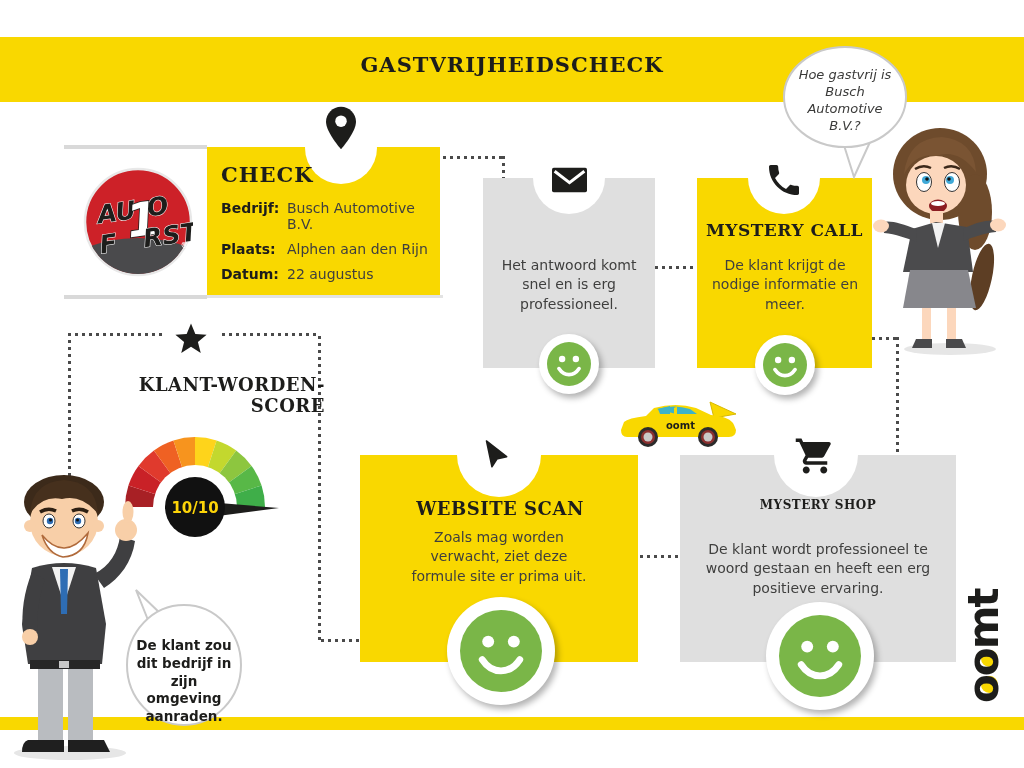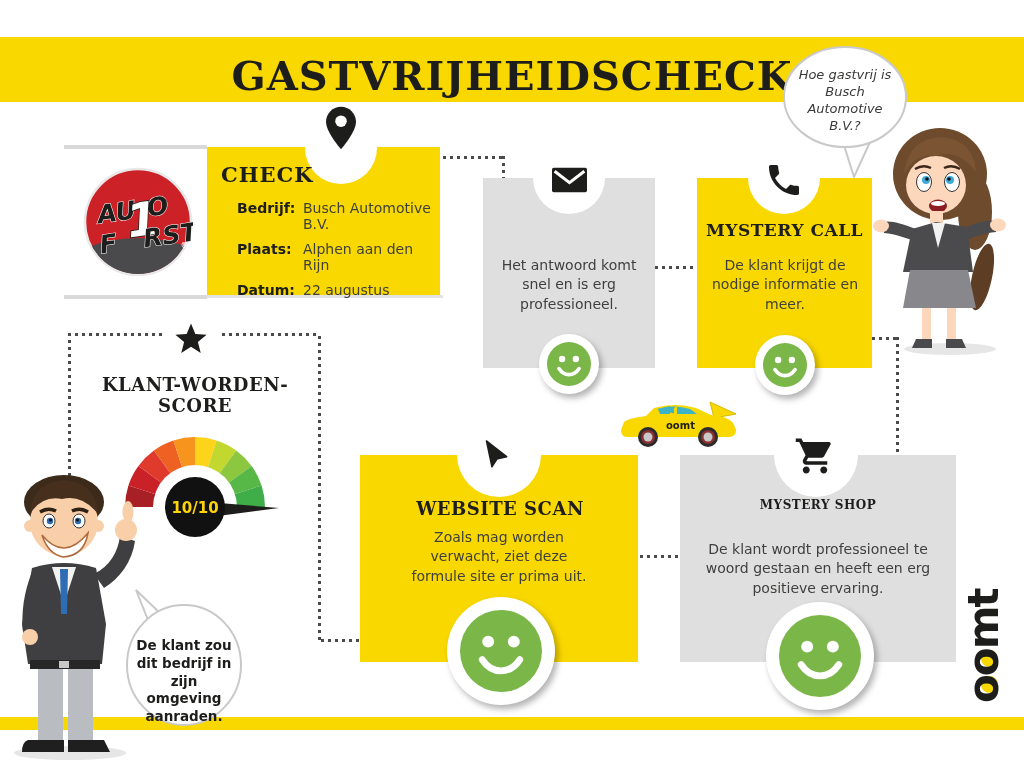--- a/index.html
+++ b/index.html
@@ -10,31 +10,31 @@
   .yellow-bg{background:#f9d800;}
   .gray-bg{background:#dfdfdf;}
   .card-title{text-align:center;font-size:17px;letter-spacing:.5px;}
   .card-text{text-align:center;font-size:14px;line-height:1.38;color:#3f3f3e;}
   .notch{border-radius:50%;background:#ffffff;}
   .dot-h{height:3px;background-image:repeating-linear-gradient(90deg,#4a4a4a 0 3px,transparent 3px 7px);}
   .dot-v{width:3px;background-image:repeating-linear-gradient(180deg,#4a4a4a 0 3px,transparent 3px 7px);}
   .smiley-wrap{border-radius:50%;background:#fff;box-shadow:3px 4px 6px rgba(0,0,0,.30);
                display:flex;align-items:center;justify-content:center;}
   .field-row{display:flex;margin-bottom:9px;font-size:14px;}
-  .field-label{font-weight:bold;color:#1d1d1b;width:66px;flex:none;margin-left:16px;}
+  .field-label{font-weight:bold;color:#1d1d1b;width:66px;flex:none;}
   .field-value{color:#3f3f3e;}
   .bubble-text{position:absolute;text-align:center;font-size:13px;line-height:1.32;color:#3a3a39;}
 </style>
 </head>
 <body>
 
 <div id="canvas">
 
   <div class="abs yellow-bg" style="left:0;top:37;width:1024px;height:65px;top:37px;"></div>
-  <div class="abs slab" style="left:0;top:52px;width:1024px;text-align:center;font-size:40px;letter-spacing:1px;">GASTVRIJHEIDSCHECK</div>
+  <div class="abs slab" style="left:0;top:52px;width:1024px;text-align:center;font-size:21px;letter-spacing:1px;">GASTVRIJHEIDSCHECK</div>
 
   <div class="abs yellow-bg" style="left:0;top:717px;width:1024px;height:13px;"></div>
 
   <div class="abs dot-h" style="left:443px;top:156px;width:60px;"></div>
   <div class="abs dot-v" style="left:502px;top:156px;height:24px;"></div>
   <div class="abs dot-h" style="left:655px;top:266px;width:42px;"></div>
   <div class="abs dot-h" style="left:872px;top:337px;width:26px;"></div>
   <div class="abs dot-v" style="left:896px;top:337px;height:118px;"></div>
   <div class="abs dot-h" style="left:640px;top:555px;width:40px;"></div>
   <div class="abs dot-h" style="left:321px;top:639px;width:40px;"></div>
@@ -114,21 +114,21 @@
       <circle cx="24" cy="24" r="24" fill="#7ab648"></circle>
       <circle cx="16.5" cy="18.5" r="3.5" fill="#fff"></circle>
         <circle cx="31.5" cy="18.5" r="3.5" fill="#fff"></circle>
       <path d="M13 29c3 4.6 7 6.6 11 6.6s8-2 11-6.6" stroke="#fff" stroke-width="4" fill="none" stroke-linecap="round"></path>
     </svg>
   </div>
 
   <svg class="abs" style="left:172px;top:321px;" width="38" height="36" viewBox="0 0 24 24">
     <path fill="#1d1d1b" d="M12 1.6l2.9 7 7.5.5-5.8 4.9 1.9 7.3L12 17.2l-6.5 4.1 1.9-7.3-5.8-4.9 7.5-.5z"></path>
   </svg>
-  <div class="abs slab" style="left:65px;top:374px;width:260px;text-align:center;font-size:18px;letter-spacing:.5px;">KLANT-WORDEN-SCORE</div>
+  <div class="abs slab" style="left:65px;top:374px;width:260px;text-align:right;font-size:18px;letter-spacing:.5px;">KLANT-WORDEN-SCORE</div>
 
   <svg class="abs" style="left:95px;top:407px;" width="200" height="132" viewBox="0 0 200 132">
     <path d="M100 100 L30 100 A70 70 0 0 1 33.4 78.4 Z" fill="#a82025"></path>
     <path d="M100 100 L33.4 78.4 A70 70 0 0 1 43.4 58.9 Z" fill="#c92127"></path>
     <path d="M100 100 L43.4 58.9 A70 70 0 0 1 58.9 43.4 Z" fill="#e03a2d"></path>
     <path d="M100 100 L58.9 43.4 A70 70 0 0 1 78.4 33.4 Z" fill="#ef6123"></path>
     <path d="M100 100 L78.4 33.4 A70 70 0 0 1 100 30 Z" fill="#f7941e"></path>
     <path d="M100 100 L100 30 A70 70 0 0 1 121.6 33.4 Z" fill="#fed41b"></path>
     <path d="M100 100 L121.6 33.4 A70 70 0 0 1 141.2 43.4 Z" fill="#c3d82e"></path>
     <path d="M100 100 L141.2 43.4 A70 70 0 0 1 156.6 58.9 Z" fill="#8dc63f"></path>

